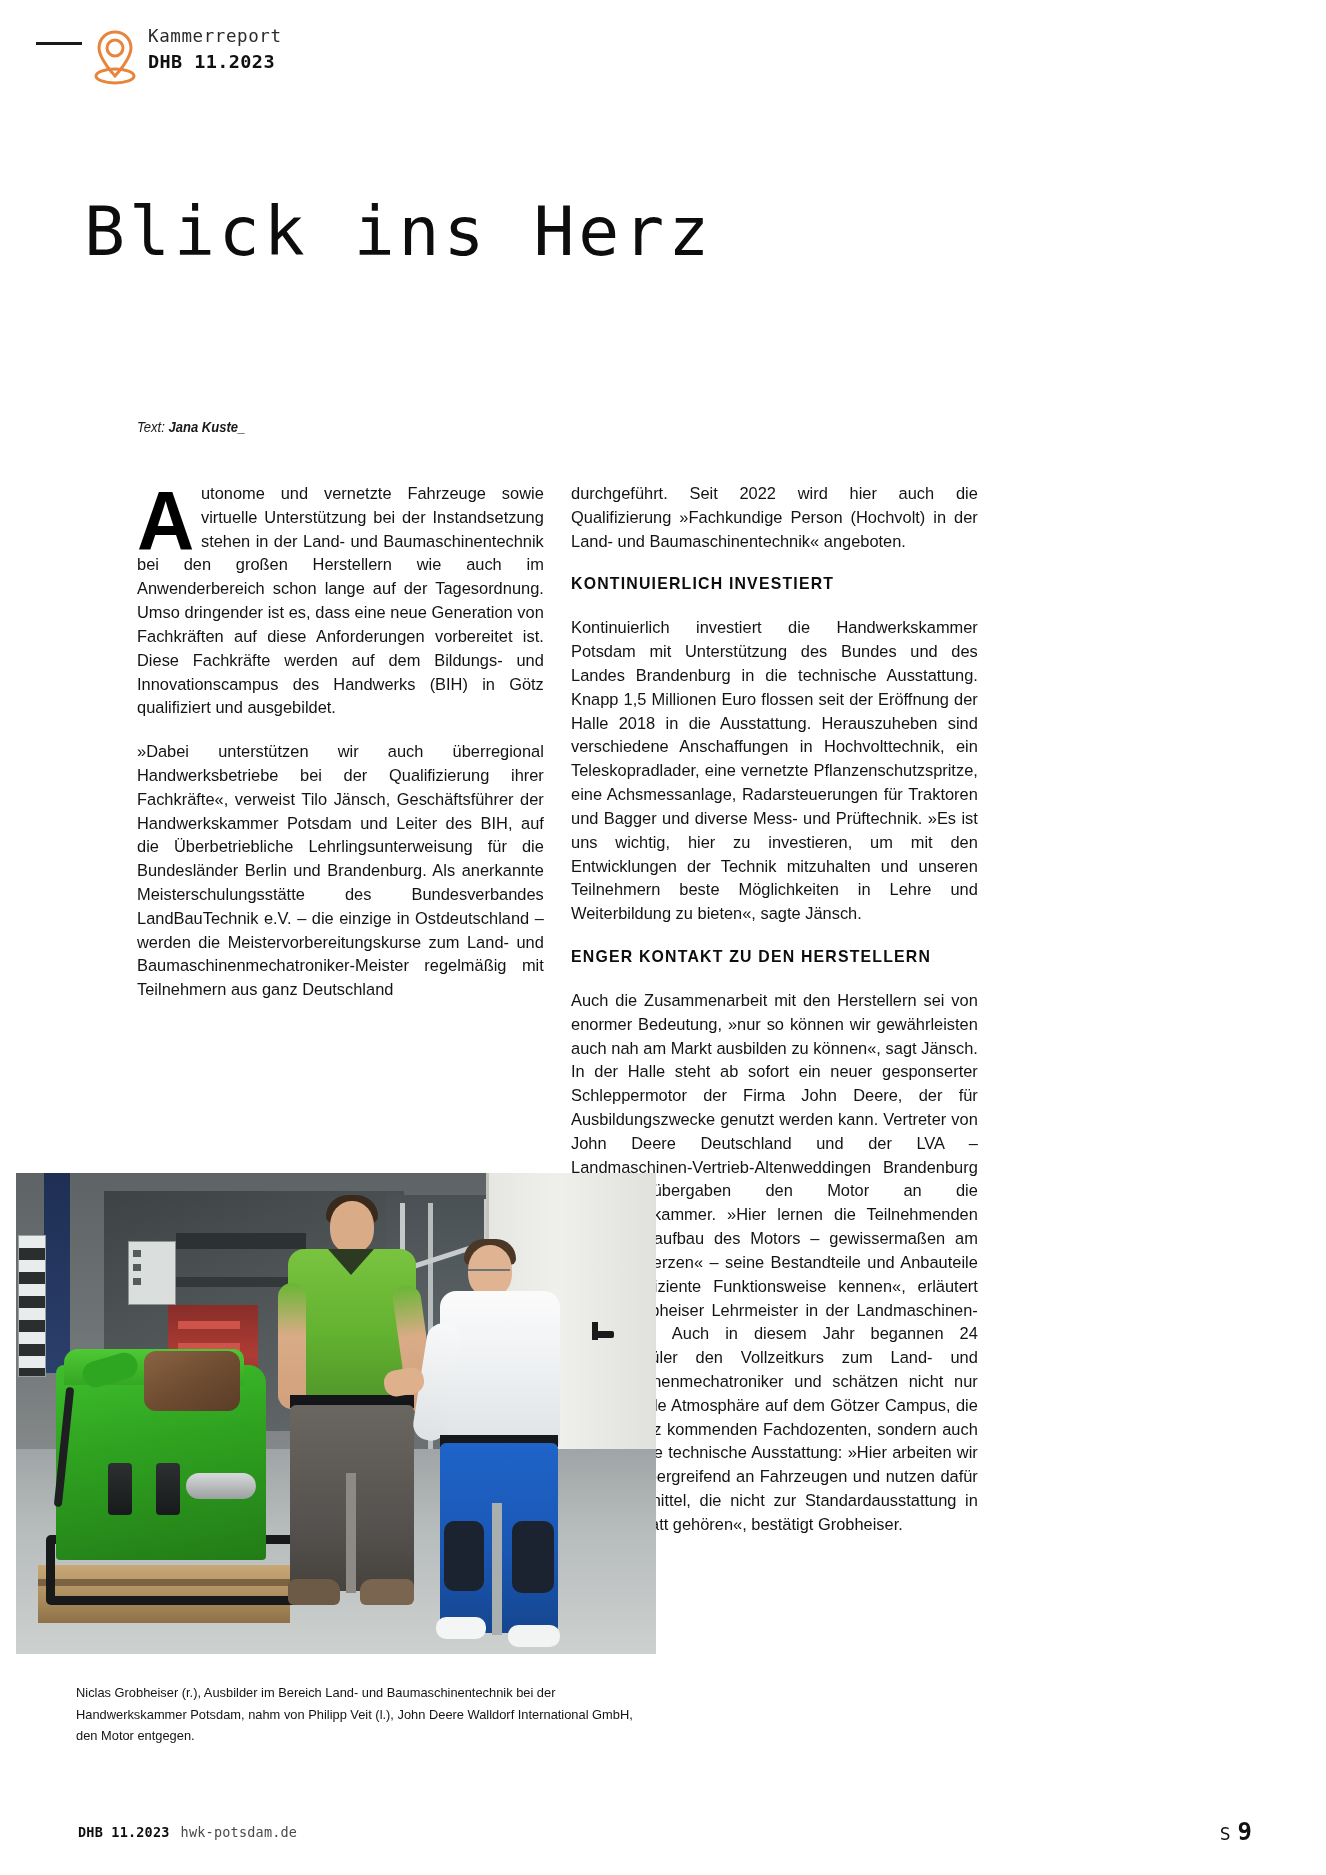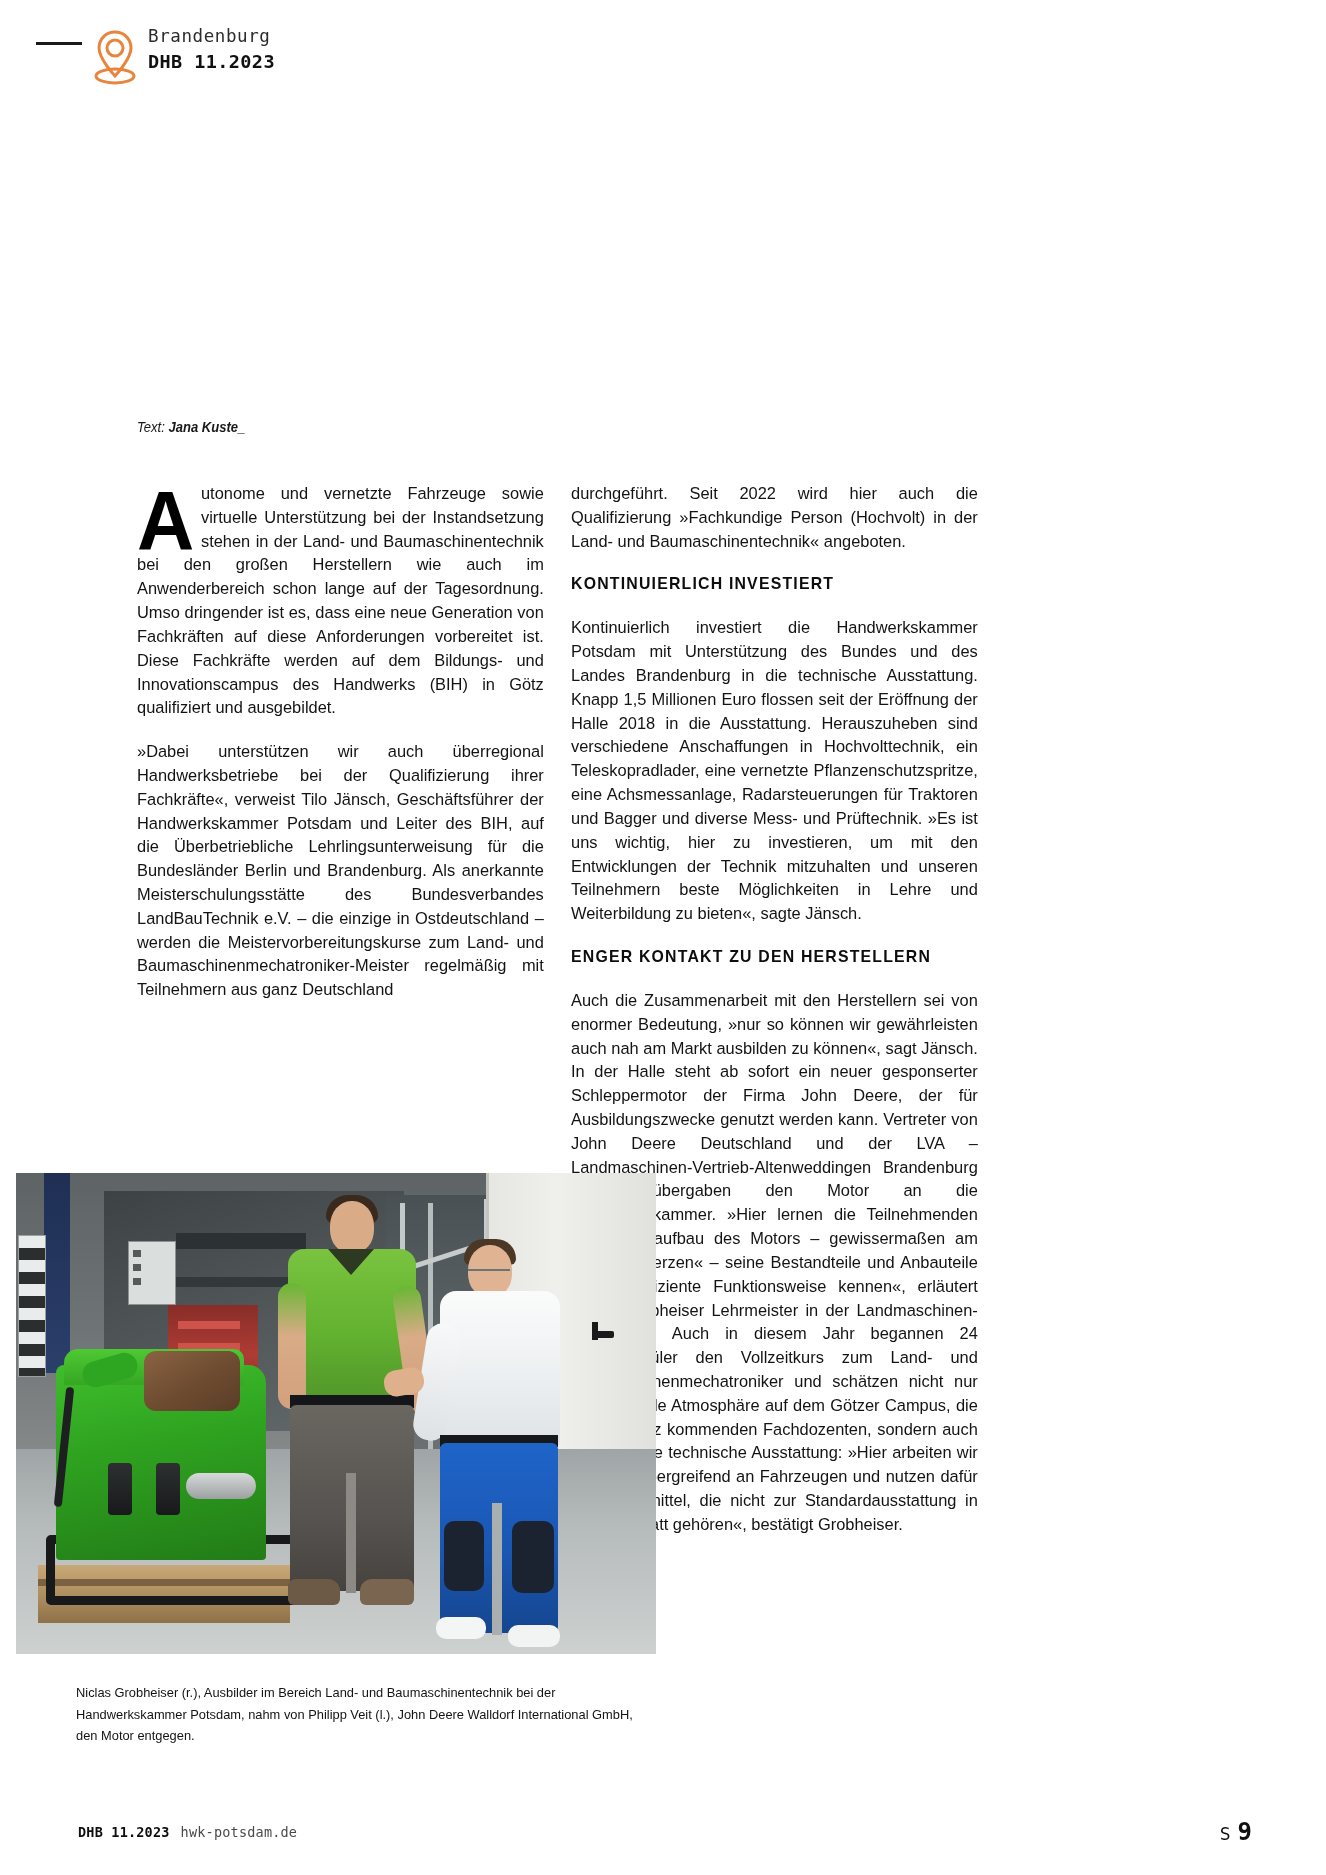--- a/index.html
+++ b/index.html
@@ -388,25 +388,26 @@
   <div class="header">
     <div class="header-rule"></div>
     <div class="pin-icon">
       <svg viewBox="0 0 42 58" width="42" height="58">
         <path d="M21 4 C12 4 5 11 5 20 C5 31 21 48 21 48 C21 48 37 31 37 20 C37 11 30 4 21 4 Z" fill="none" stroke="#E8843C" stroke-width="3"></path>
         <circle cx="21" cy="20" r="8" fill="none" stroke="#E8843C" stroke-width="3"></circle>
         <ellipse cx="21" cy="48" rx="19" ry="7" fill="none" stroke="#E8843C" stroke-width="3"></ellipse>
       </svg>
     </div>
     <div class="header-text">
-      <div class="kicker">Brandenburg</div>
+      <div class="kicker">Kammerreport</div>
       <div class="kicker-strong">DHB 11.2023</div>
     </div>
   </div>
 
+  <div class="headline">Blick ins Herz</div>
 
 
   <div class="byline">
     <span>Text:</span>
     <b>Jana Kuste_</b>
   </div>
 
   <div class="col col-left">
     <p class="dropcap">Autonome und vernetzte Fahrzeuge sowie virtuelle Unterstützung bei der Instandsetzung stehen in der Land- und Baumaschinentechnik bei den großen Herstellern wie auch im Anwenderbereich schon lange auf der Tagesordnung. Umso dringender ist es, dass eine neue Generation von Fachkräften auf diese Anforderungen vorbereitet ist. Diese Fachkräfte werden auf dem Bildungs- und Innovationscampus des Handwerks (BIH) in Götz qualifiziert und ausgebildet.</p>
     <p>»Dabei unterstützen wir auch überregional Handwerksbetriebe bei der Qualifizierung ihrer Fachkräfte«, verweist Tilo Jänsch, Geschäftsführer der Handwerkskammer Potsdam und Leiter des BIH, auf die Überbetriebliche Lehrlingsunterweisung für die Bundesländer Berlin und Brandenburg. Als anerkannte Meisterschulungsstätte des Bundesverbandes LandBauTechnik e.V. – die einzige in Ostdeutschland – werden die Meistervorbereitungskurse zum Land- und Baumaschinenmechatroniker-Meister regelmäßig mit Teilnehmern aus ganz Deutschland</p>

